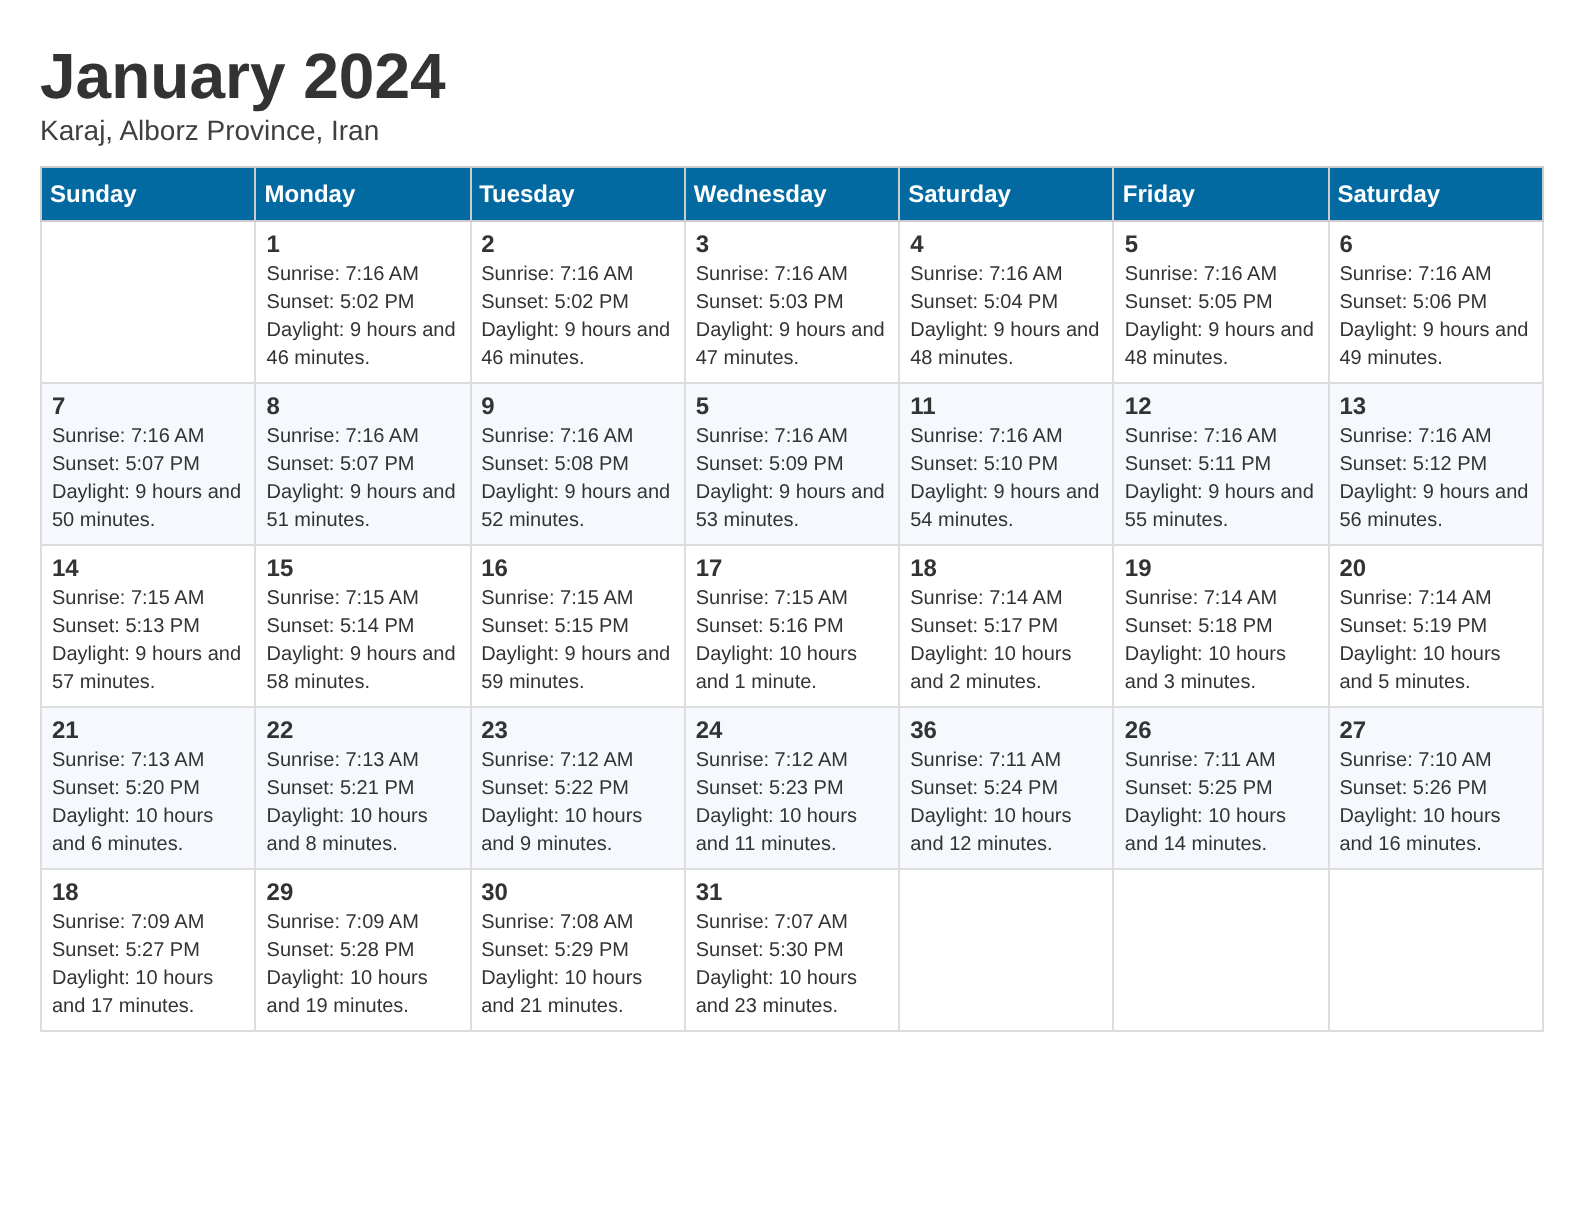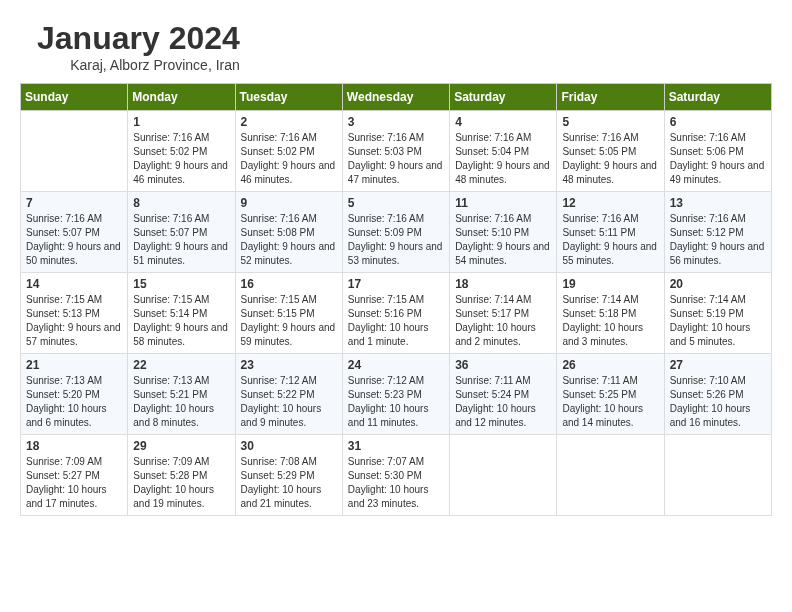--- a/index.html
+++ b/index.html
@@ -15,39 +15,37 @@
       justify-content: space-between;
       align-items: flex-start;
       margin-bottom: 10px;
     }
     .logo {
       display: flex;
       align-items: center;
       gap: 4px;
     }
     .title-area {
-      text-align: right;
-      margin-left: 17px;
     }
     .main-title {
       font-size: 32px;
       font-weight: bold;
       color: #333;
     }
     .subtitle {
       font-size: 14px;
       color: #404040;
     }
     table {
       width: 100%;
       border-collapse: collapse;
       table-layout: fixed;
     }
     thead tr th {
-      background-color: #4d7c0f;
+      background-color: #0369a1;
       color: #fff;
       font-size: 12px;
       font-weight: bold;
       padding: 6px 4px;
       text-align: left;
       border: 1px solid #ccc;
     }
     tbody tr td {
       vertical-align: top;
       padding: 4px 5px;

